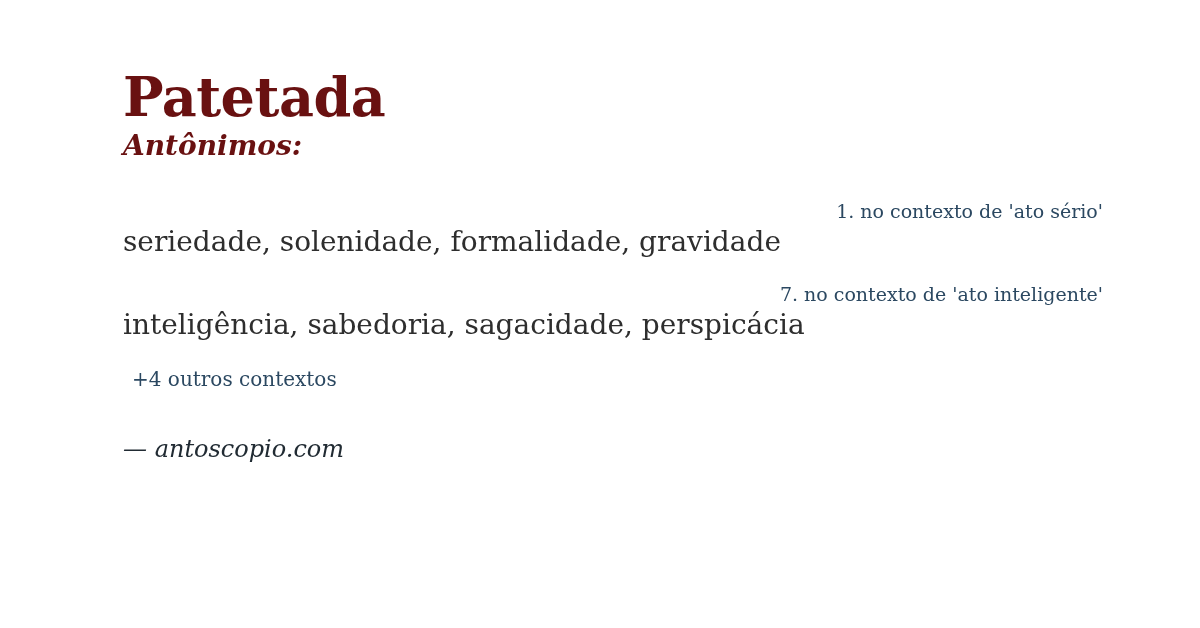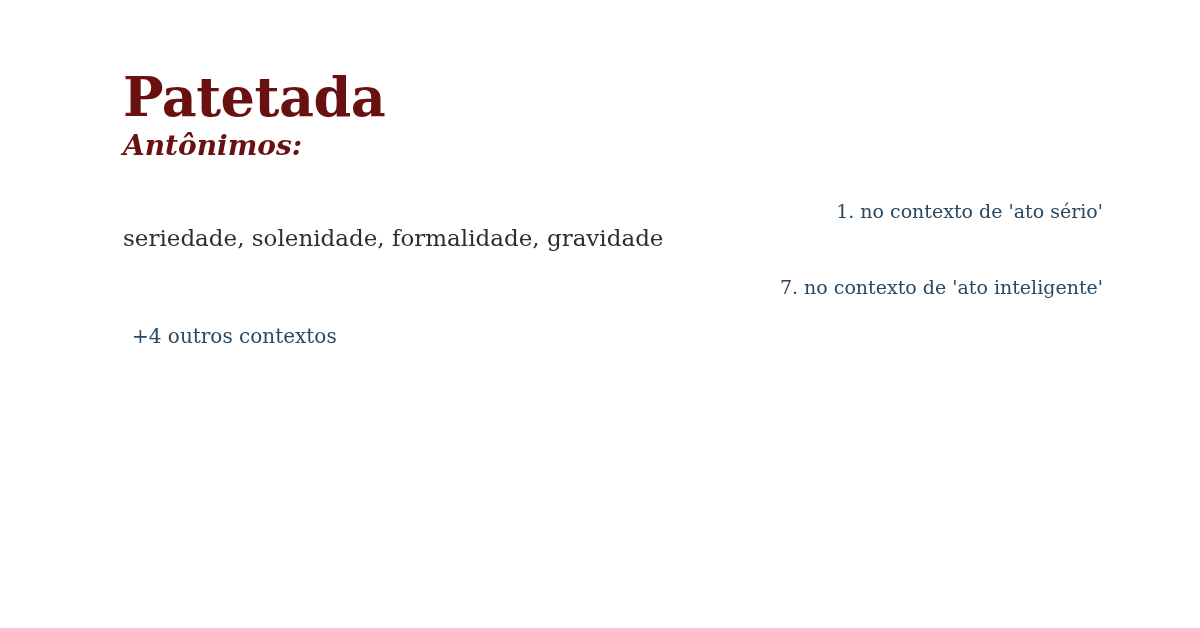--- a/index.html
+++ b/index.html
@@ -43,21 +43,21 @@
     margin-bottom: 21px;
   }
   .entry-context {
     font-size: 19px;
     line-height: 1.35;
     color: #2b4861;
     margin: 0;
     text-align: right;
   }
   .entry-antonyms {
-    font-size: 23px;
+    font-size: 28px;
     line-height: 1.3;
     color: #2e2e2e;
     margin: 0;
   }
   .more-contexts {
     font-size: 20px;
     line-height: 1.3;
     color: #2b4861;
     margin-top: 22px;
     margin-left: 9px;
@@ -81,23 +81,25 @@
 
   <div class="entries">
 
     <div class="entry">
       <div class="entry-context">1. no contexto de 'ato sério'</div>
       <div class="entry-antonyms">seriedade, solenidade, formalidade, gravidade</div>
     </div>
 
     <div class="entry">
       <div class="entry-context">7. no contexto de 'ato inteligente'</div>
+      <div class="entry-antonyms">inteligência, sabedoria, sagacidade, perspicácia</div>
     </div>
 
     <div class="entry">
     </div>
 
   </div>
 
   <div class="more-contexts">+4 outros contextos</div>
 
+  <div class="attribution">— antoscopio.com</div>
 
 </div>
 
 </body></html>

